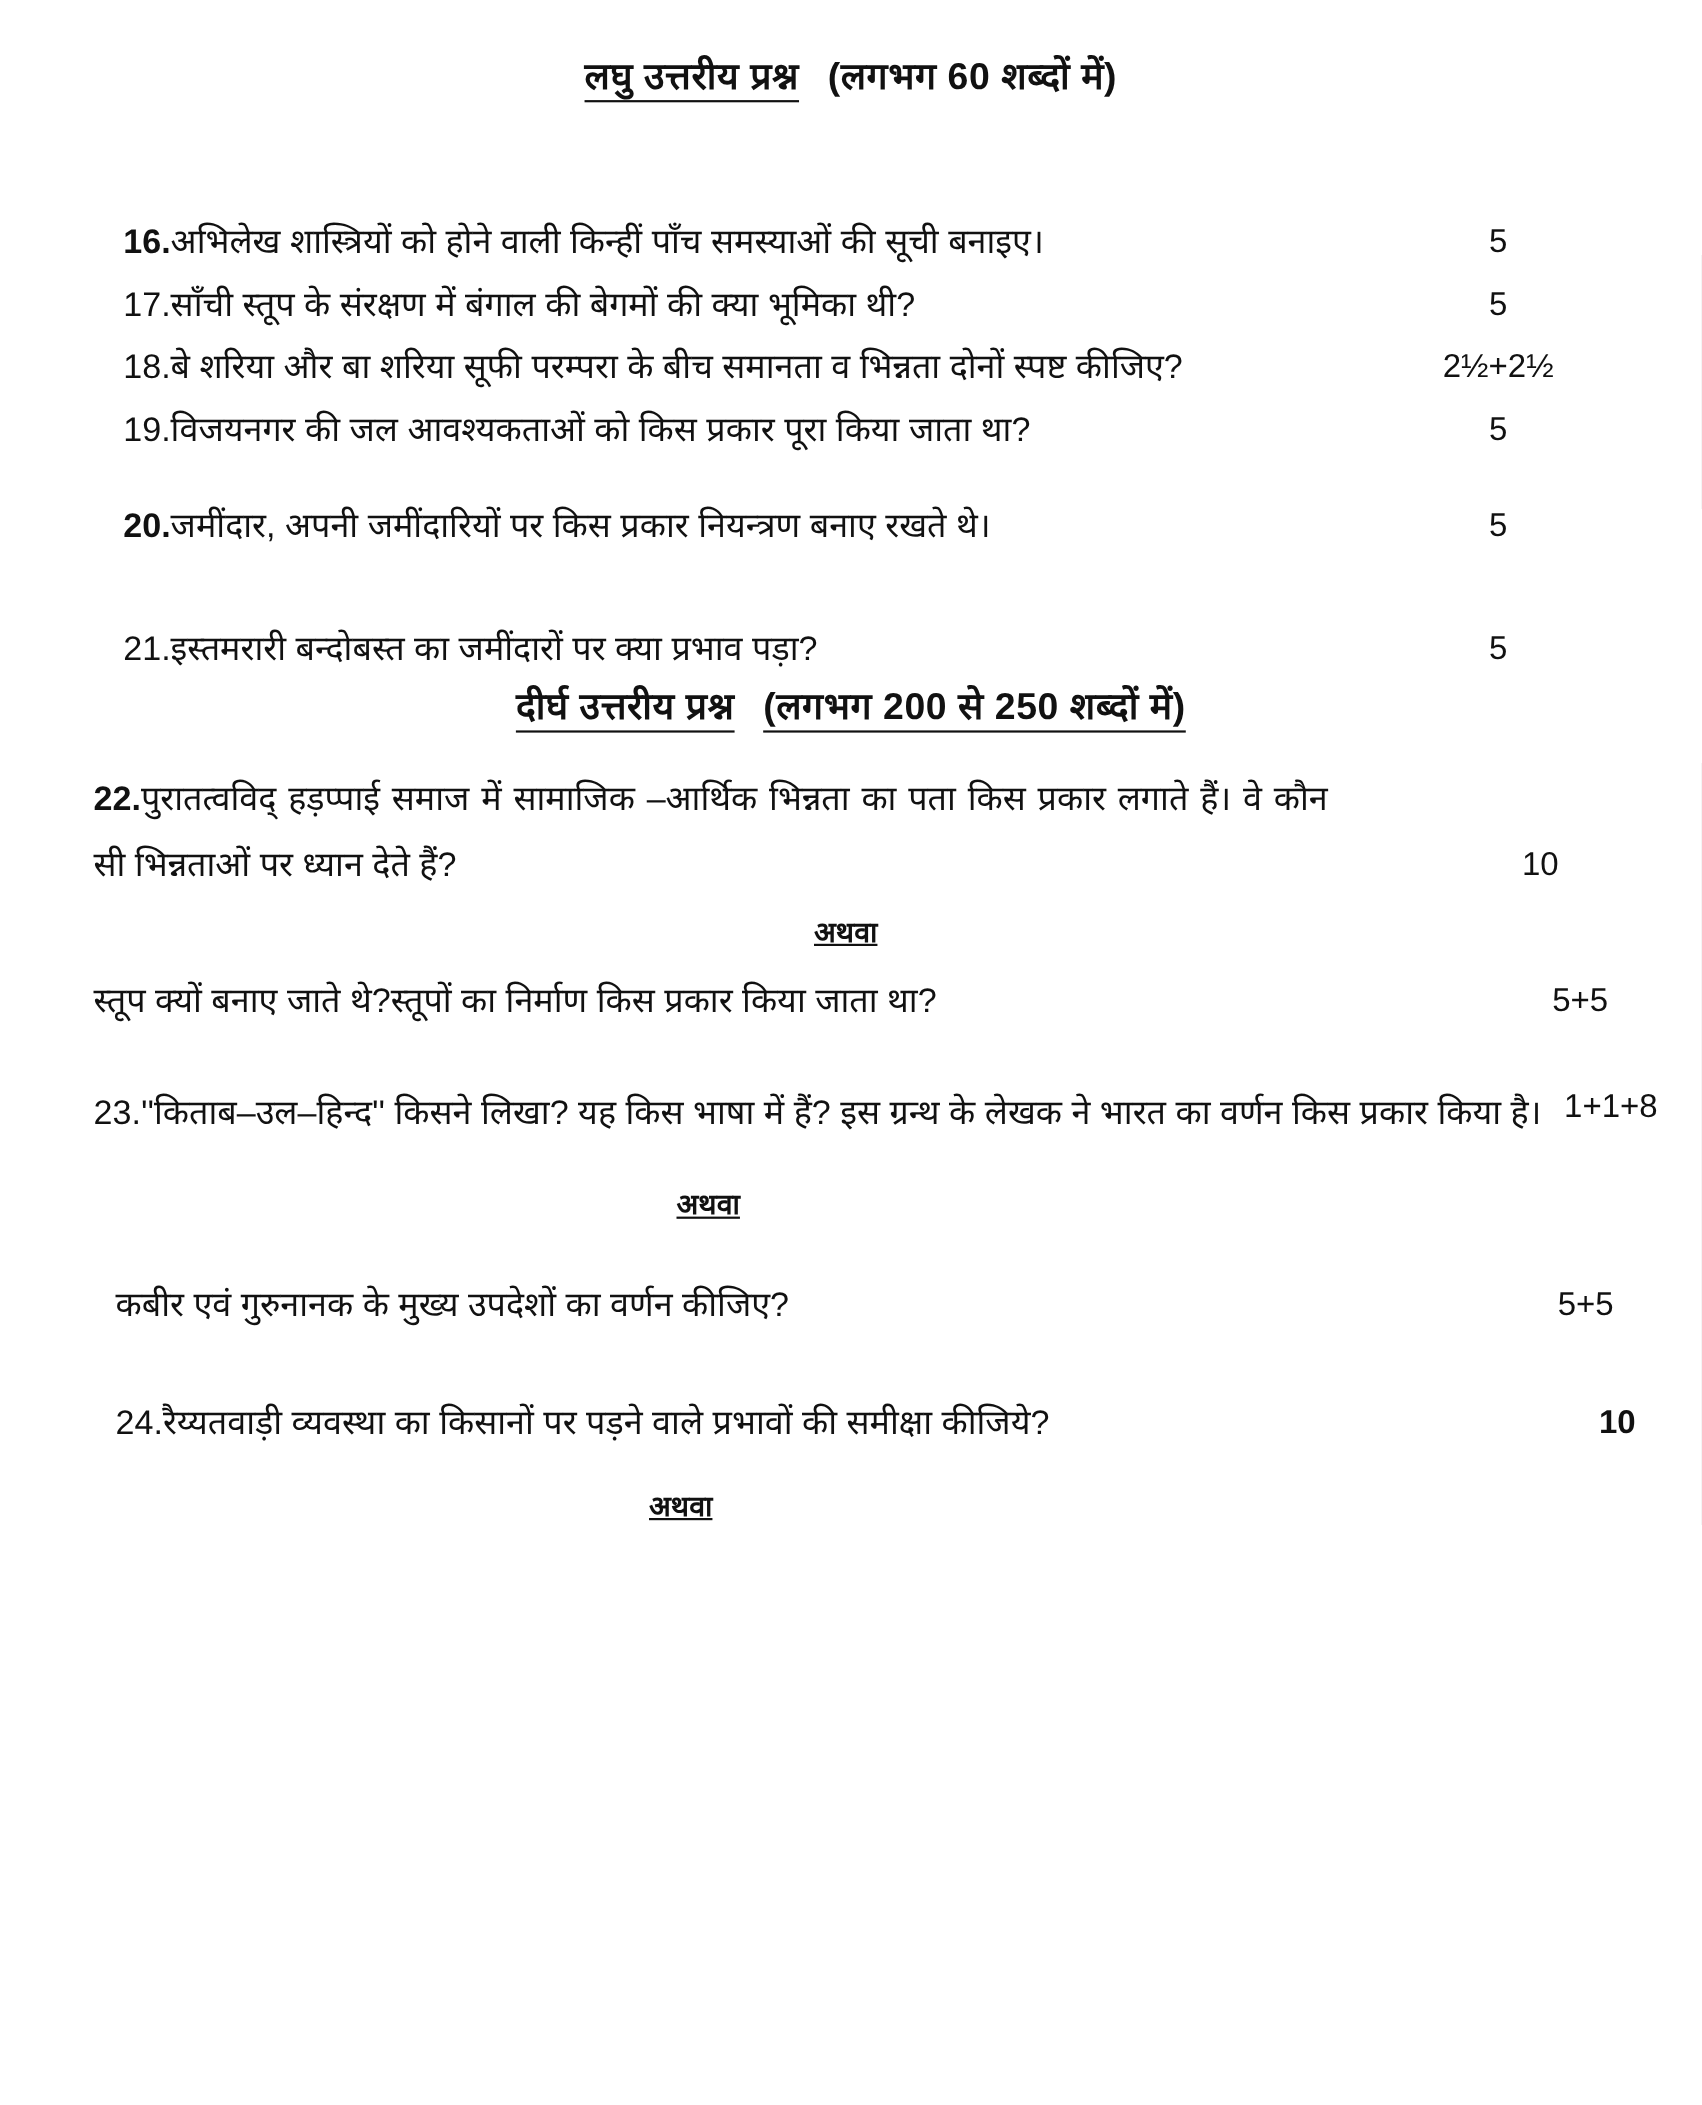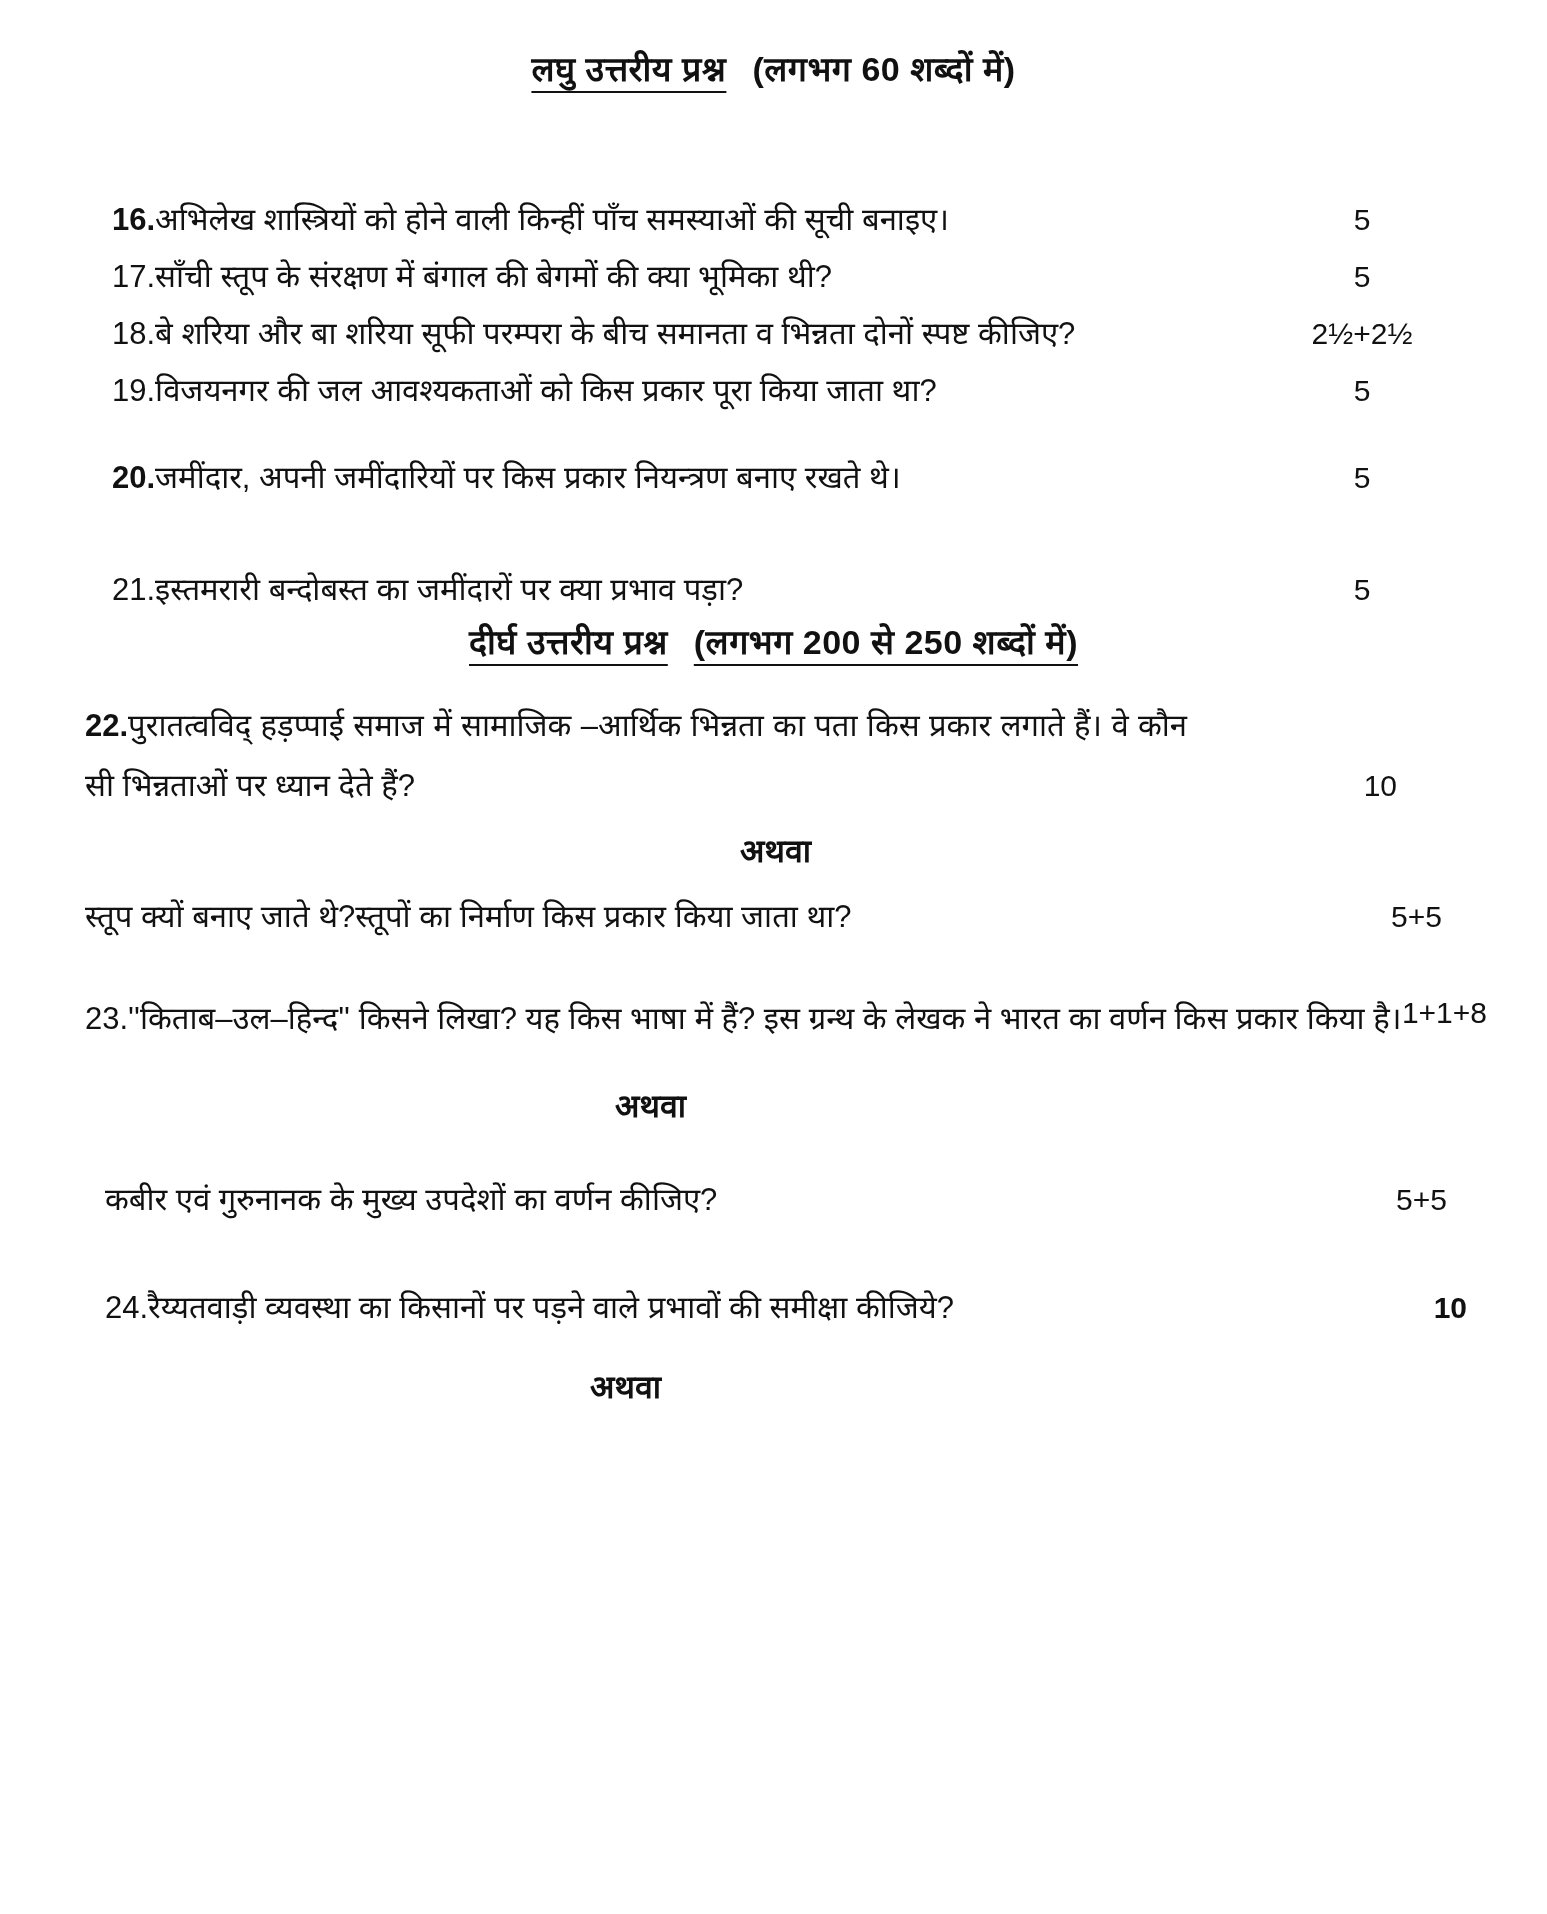--- a/index.html
+++ b/index.html
@@ -62,21 +62,21 @@
     line-height: 57px;
     white-space: nowrap;
   }
   .num-bold { font-weight: 700; }
   .gap-30 { margin-top: 30px; }
   .gap-55 { margin-top: 55px; }
   
   .long-heading { }
   .long-block {
     padding-left: 85px;
-    padding-right: 60px;
+    padding-right: 40px;
   }
   .lrow {
     position: relative;
     font-size: 31px;
     line-height: 60px;
     text-align: justify;
   }
   .lrow .lmarks {
     position: absolute;
     font-size: 30px;
@@ -88,22 +88,23 @@
   .row-stupa .lmarks { right: 45px; top: 0; }
   .row-q23 { margin-top: 42px; }
   .row-q23 .lmarks { right: 0px; bottom: 6px; }
   .row-kabir { margin-top: 44px; padding-left: 20px; padding-right: 300px; }
   .row-kabir .lmarks { right: 40px; top: 0; }
   .row-q24 { margin-top: 48px; padding-left: 20px; }
   .row-q24 .lmarks { right: 20px; top: 0; font-weight: 700; }
   
   .or-label {
     width: fit-content;
-    font-size: 32px;
+    font-size: 26px;
     font-weight: 700;
+    text-decoration: underline;
   }
   .or-1 { margin: 12px 0 0 655px; }
   .or-2 { margin: 34px 0 0 530px; }
   .or-3 { margin: 26px 0 0 505px; }
 </style>
 </head>
 <body>
 
 <div class="page">
 

